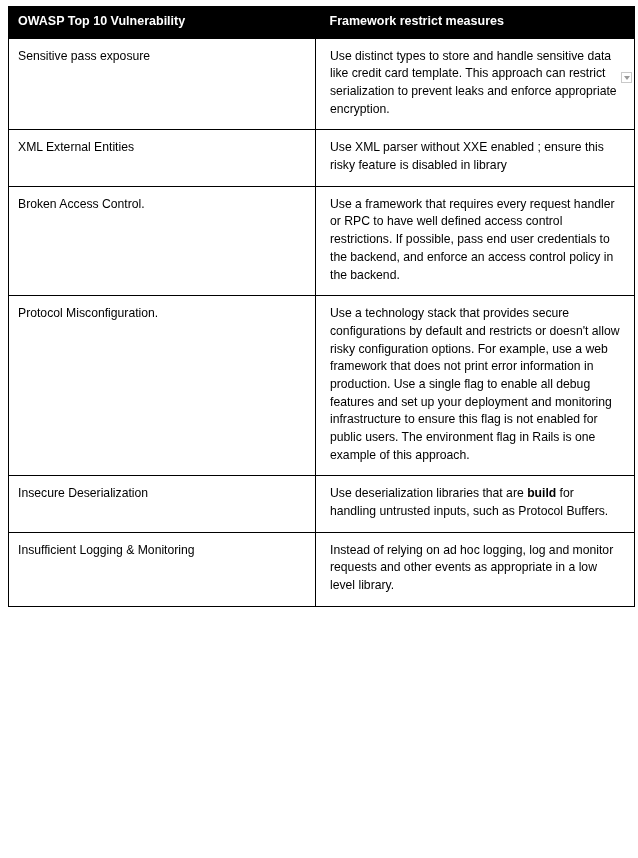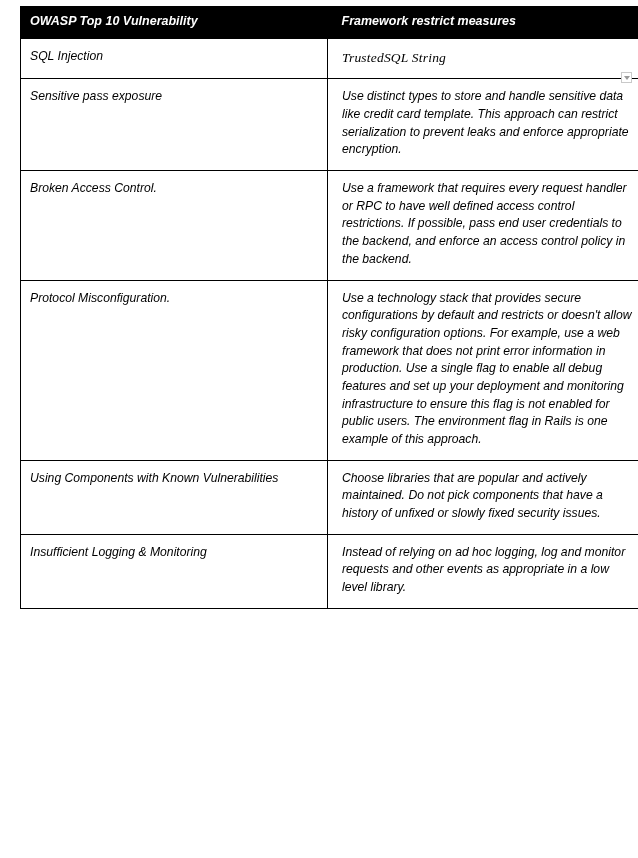--- a/index.html
+++ b/index.html
@@ -12,22 +12,21 @@
     height: 858px;
     font-family: "Liberation Sans", sans-serif;
     color: #000000;
     -webkit-font-smoothing: antialiased;
   }
   .page {
     position: relative;
     width: 638px;
     height: 858px;
     box-sizing: border-box;
-    padding: 6px 6px 6px 20px;
-    font-style: italic;
+    padding: 6px 6px 6px 8px;
   }
   table.vuln-table {
     width: 626px;
     border-collapse: collapse;
     table-layout: fixed;
     border: 1px solid #000000;
   }
   table.vuln-table col.c1 { width: 307px; }
   table.vuln-table col.c2 { width: 319px; }
 
@@ -106,38 +105,38 @@
       <col class="c2">
     </colgroup>
     <thead>
       <tr>
         <th class="col-1">OWASP Top 10 Vulnerability</th>
         <th class="col-2">Framework restrict measures</th>
       </tr>
     </thead>
     <tbody>
       <tr>
-        <td class="col-1">SQL Injection</td>
-        <td class="col-2"><span class="serif-mono">TrustedSQL String</span></td>
+        <td class="col-1">Sensitive pass exposure</td>
+        <td class="col-2">Use distinct types to store and handle sensitive data like credit card template. This approach can restrict serialization to prevent leaks and enforce appropriate encryption.</td>
       </tr>
       <tr>
-        <td class="col-1">Sensitive pass exposure</td>
-        <td class="col-2">Use distinct types to store and handle sensitive data like credit card template. This approach can restrict serialization to prevent leaks and enforce appropriate encryption.</td>
+        <td class="col-1">XML External Entities</td>
+        <td class="col-2">Use XML parser without XXE enabled ; ensure this risky feature is disabled in library</td>
       </tr>
       <tr>
         <td class="col-1">Broken Access Control.</td>
         <td class="col-2">Use a framework that requires every request handler or RPC to have well defined access control restrictions. If possible, pass end user credentials to the backend, and enforce an access control policy in the backend.</td>
       </tr>
       <tr>
         <td class="col-1">Protocol Misconfiguration.</td>
         <td class="col-2">Use a technology stack that provides secure configurations by default and restricts or doesn't allow risky configuration options. For example, use a web framework that does not print error information in production. Use a single flag to enable all debug features and set up your deployment and monitoring infrastructure to ensure this flag is not enabled for public users. The environment flag in Rails is one example of this approach.</td>
       </tr>
       <tr>
-        <td class="col-1">Using Components with Known Vulnerabilities</td>
-        <td class="col-2">Choose libraries that are popular and actively maintained. Do not pick components that have a history of unfixed or slowly fixed security issues.</td>
+        <td class="col-1">Insecure Deserialization</td>
+        <td class="col-2" id="rich-cell-7"><span>Use deserialization libraries that are </span><span class="bold-inline">build</span><span> for handling untrusted inputs, such as Protocol Buffers.</span></td>
       </tr>
       <tr>
         <td class="col-1">Insufficient Logging &amp; Monitoring</td>
         <td class="col-2">Instead of relying on ad hoc logging, log and monitor requests and other events as appropriate in a low level library.</td>
       </tr>
     </tbody>
   </table>
   <div class="scroll-artifact"></div>
 </div>
 

